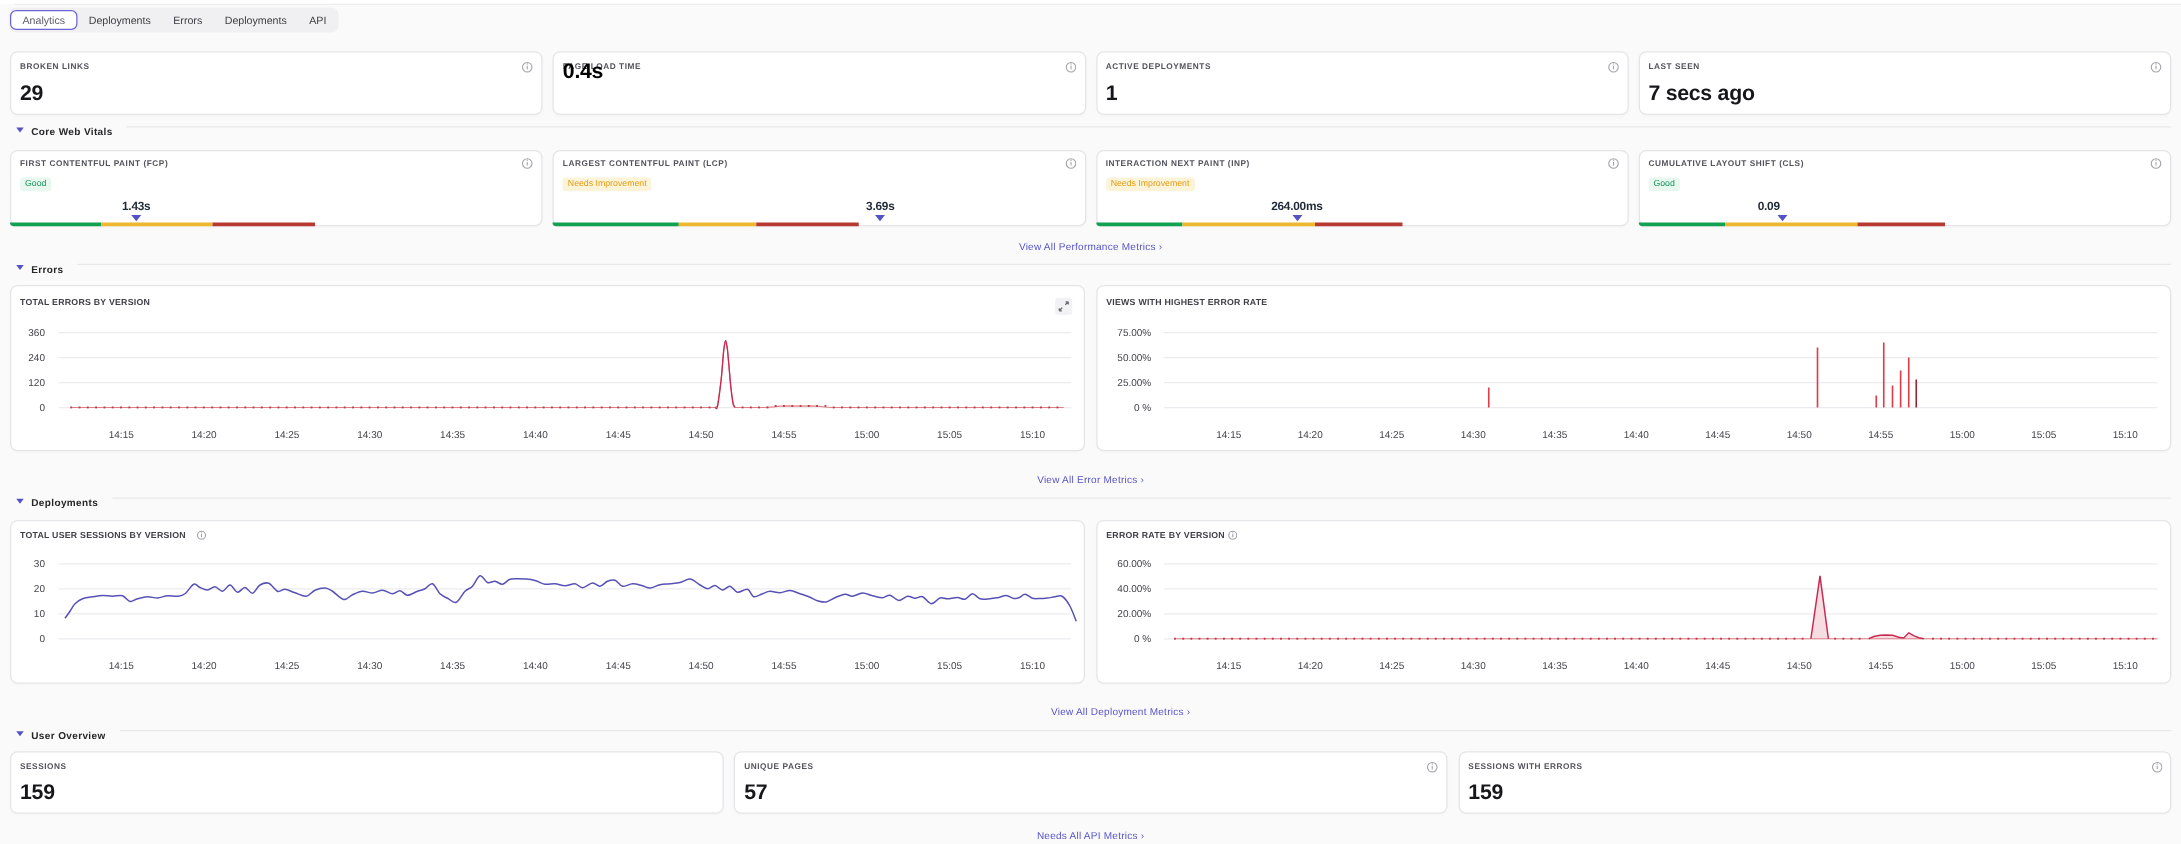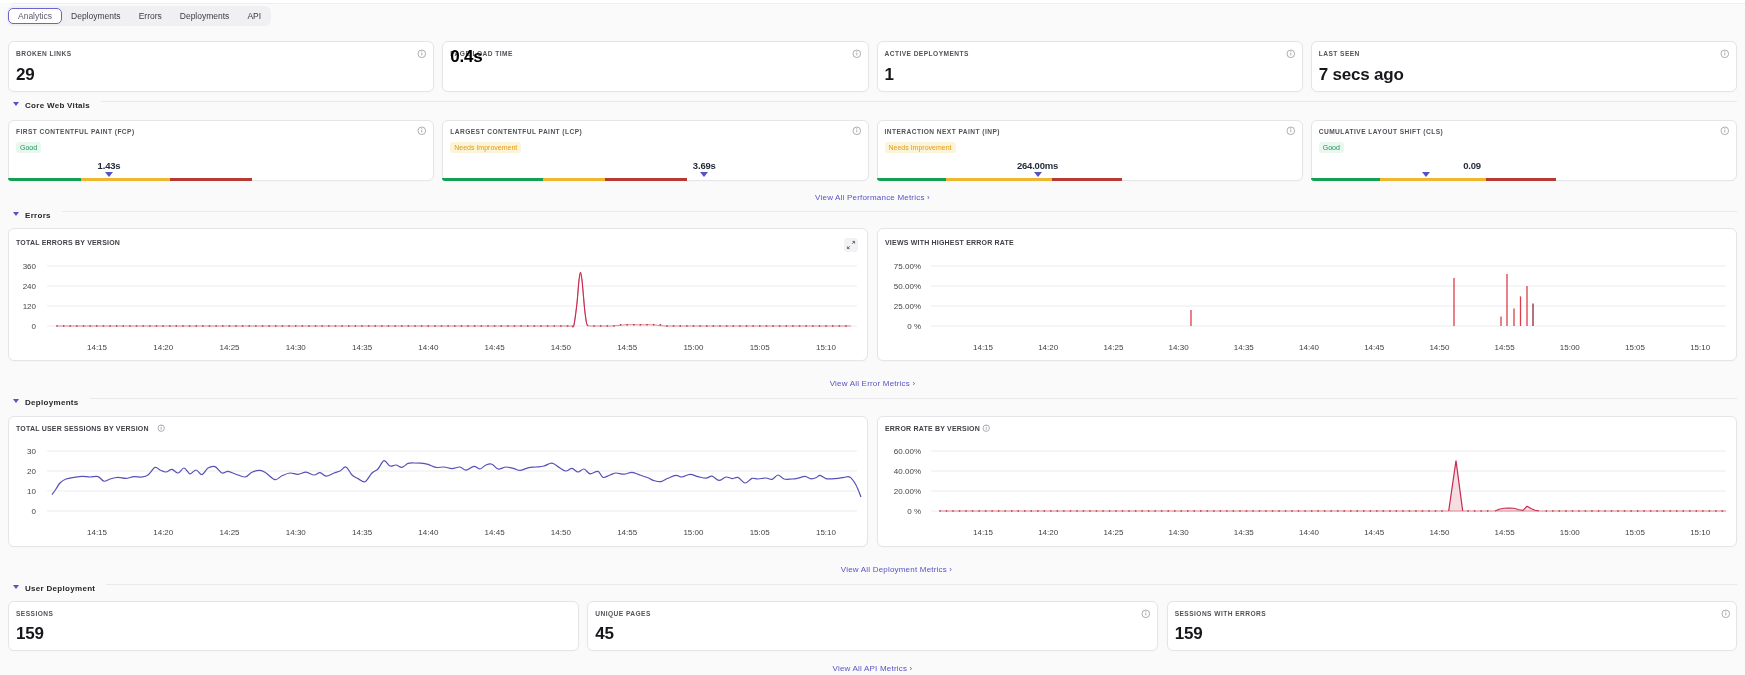--- a/index.html
+++ b/index.html
@@ -104,21 +104,21 @@
 <div class="abs" style="left:1051.5px;top:177.5px;width:70px;height:3.5px;background:#b73931;"></div>
 <div class="abs" style="left:1059.5px;top:177.5px;width:54px;height:0.9px;background:repeating-linear-gradient(90deg,transparent 0 5px,#d8625c 5px 7px);"></div>
 <svg class="abs" style="left:1285.95px;top:126.2px;" width="9.6" height="9.6">
     <circle cx="4.8" cy="4.8" r="3.8" fill="none" stroke="#a4a4ad" stroke-width="0.9"></circle>
     <line x1="4.8" y1="3.5999999999999996" x2="4.8" y2="6.4" stroke="#a4a4ad" stroke-width="0.9"></line>
     <circle cx="4.8" cy="2.1999999999999997" r="0.55" fill="#a4a4ad"></circle>
   </svg>
 <div class="card" style="left:1310.75px;top:120px;width:426.25px;height:61px;"></div>
 <div class="lbl" style="left:1318.75px;top:128px;">CUMULATIVE LAYOUT SHIFT (CLS)</div>
 <div class="badge bgood" style="left:1318.75px;top:142px;">Good</div>
-<div class="mval" style="left:1472px;top:159.5px;">0.09</div>
+<div class="mval" style="left:1415px;top:159.5px;">0.09</div>
 <div class="mtri" style="left:1425.75px;top:172px;"></div>
 <div class="abs" style="left:1310.75px;top:177.5px;width:69px;height:3.5px;background:#12a150;border-bottom-left-radius:4px;"></div>
 <div class="abs" style="left:1379.75px;top:177.5px;width:106px;height:3.5px;background:#edb72f;"></div>
 <div class="abs" style="left:1485.75px;top:177.5px;width:70px;height:3.5px;background:#b73931;"></div>
 <div class="abs" style="left:1493.75px;top:177.5px;width:54px;height:0.9px;background:repeating-linear-gradient(90deg,transparent 0 5px,#d8625c 5px 7px);"></div>
 <svg class="abs" style="left:1720.2px;top:126.2px;" width="9.6" height="9.6">
     <circle cx="4.8" cy="4.8" r="3.8" fill="none" stroke="#a4a4ad" stroke-width="0.9"></circle>
     <line x1="4.8" y1="3.5999999999999996" x2="4.8" y2="6.4" stroke="#a4a4ad" stroke-width="0.9"></line>
     <circle cx="4.8" cy="2.1999999999999997" r="0.55" fill="#a4a4ad"></circle>
   </svg>
@@ -483,34 +483,34 @@
     <rect x="812.0" y="94.2" width="1.5" height="1.5" fill="#bf3a45"></rect>
     <rect x="818.6" y="94.2" width="1.5" height="1.5" fill="#bf3a45"></rect>
     <rect x="825.1" y="94.2" width="1.5" height="1.5" fill="#bf3a45"></rect>
     <rect x="831.6" y="94.2" width="1.5" height="1.5" fill="#bf3a45"></rect>
     <rect x="838.1" y="94.2" width="1.5" height="1.5" fill="#bf3a45"></rect>
     <rect x="844.6" y="94.2" width="1.5" height="1.5" fill="#bf3a45"></rect>
   </svg>
 <div class="vlink" style="top:565px;margin-left:24px;">View All Deployment Metrics ›</div>
 <div class="shead" style="top:583.5px;">
     <div class="tri"></div>
-    <div class="txt">User Deployment</div>
+    <div class="txt">User Overview</div>
     <div class="line"></div>
   </div>
 <div class="card" style="left:8px;top:601px;width:570.67px;height:50px;"></div>
 <div class="lbl" style="left:16px;top:610px;">SESSIONS</div>
 <div class="big" style="left:16px;top:623.5px;">159</div>
 <div class="card" style="left:587.33px;top:601px;width:570.67px;height:50px;"></div>
 <div class="lbl" style="left:595.33px;top:610px;">UNIQUE PAGES</div>
-<div class="big" style="left:595.33px;top:623.5px;">45</div>
+<div class="big" style="left:595.33px;top:623.5px;">57</div>
 <svg class="abs" style="left:1141.2px;top:609.2px;" width="9.6" height="9.6">
     <circle cx="4.8" cy="4.8" r="3.8" fill="none" stroke="#a4a4ad" stroke-width="0.9"></circle>
     <line x1="4.8" y1="3.5999999999999996" x2="4.8" y2="6.4" stroke="#a4a4ad" stroke-width="0.9"></line>
     <circle cx="4.8" cy="2.1999999999999997" r="0.55" fill="#a4a4ad"></circle>
   </svg>
 <div class="card" style="left:1166.67px;top:601px;width:570.67px;height:50px;"></div>
 <div class="lbl" style="left:1174.67px;top:610px;">SESSIONS WITH ERRORS</div>
 <div class="big" style="left:1174.67px;top:623.5px;">159</div>
 <svg class="abs" style="left:1720.5400000000002px;top:609.2px;" width="9.6" height="9.6">
     <circle cx="4.8" cy="4.8" r="3.8" fill="none" stroke="#a4a4ad" stroke-width="0.9"></circle>
     <line x1="4.8" y1="3.5999999999999996" x2="4.8" y2="6.4" stroke="#a4a4ad" stroke-width="0.9"></line>
     <circle cx="4.8" cy="2.1999999999999997" r="0.55" fill="#a4a4ad"></circle>
   </svg>
-<div class="vlink" style="top:664px;">View All API Metrics ›</div>
+<div class="vlink" style="top:664px;">Needs All API Metrics ›</div>
 </body></html>

